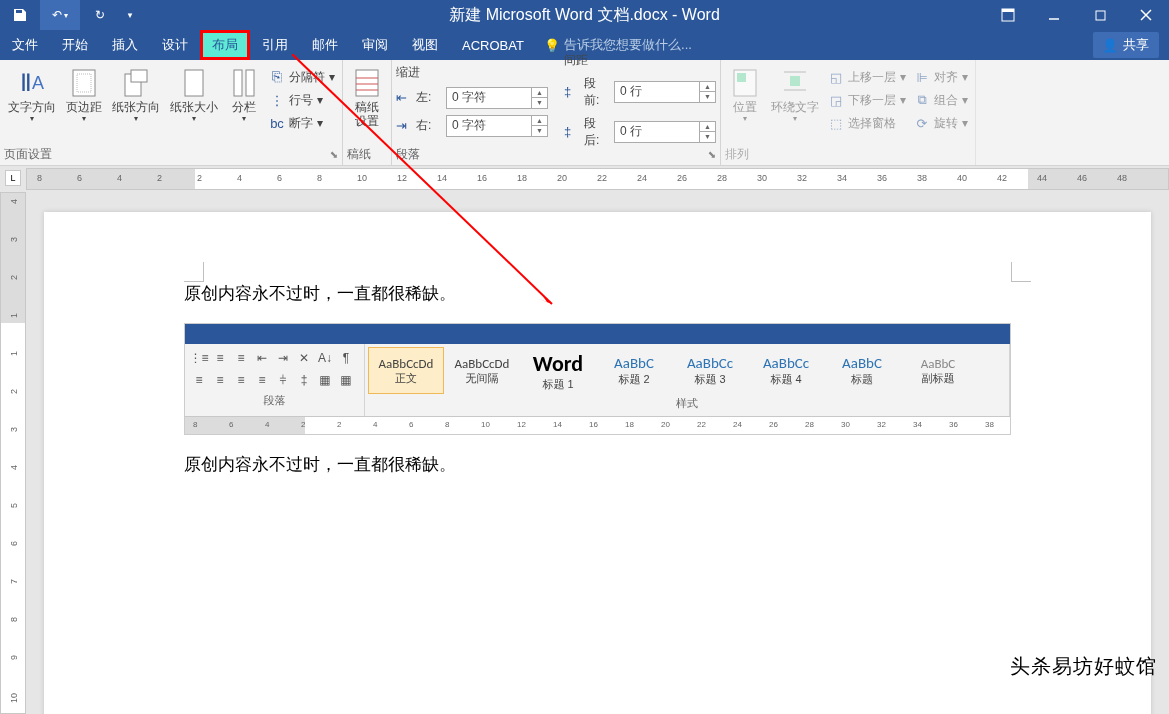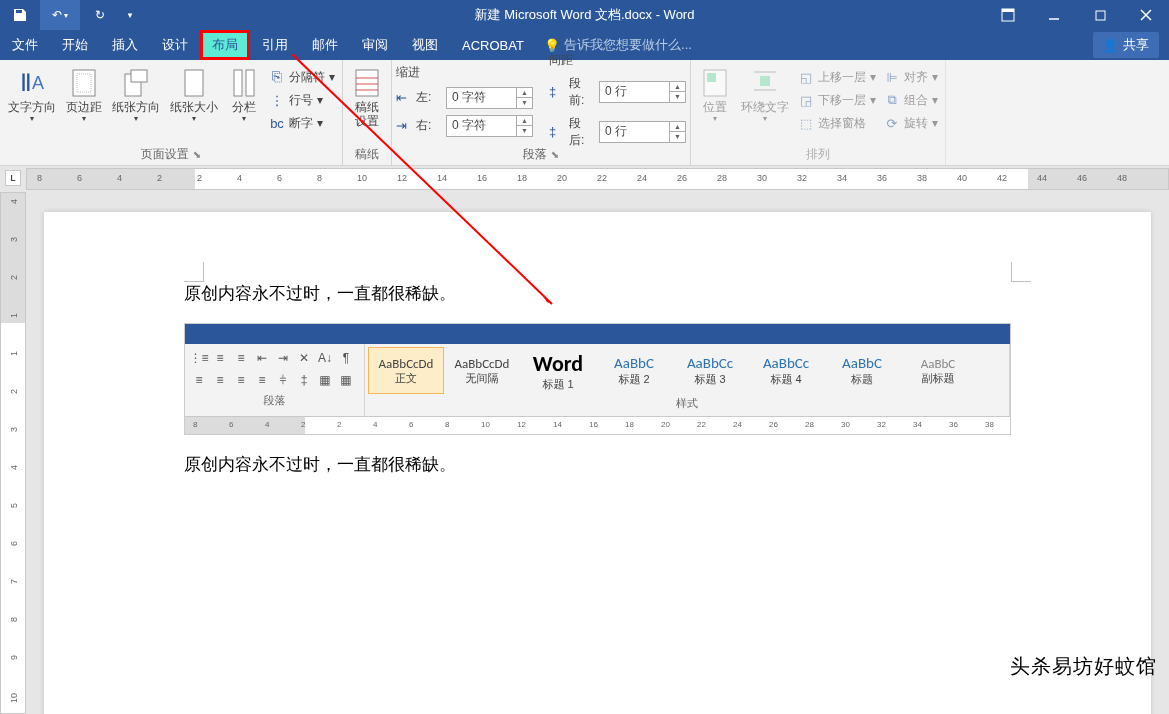--- a/index.html
+++ b/index.html
@@ -1,43 +1,43 @@
 <!DOCTYPE html>
 <html><head>
 <meta charset="utf-8">
 <style>
 *{box-sizing:border-box;margin:0;padding:0;font-family:"Microsoft YaHei","Segoe UI",sans-serif;user-select:none}
 body{background:#e6e6e6;width:1169px;height:714px;overflow:hidden;position:relative}
 .titlebar{background:#2b579a;height:30px;display:flex;align-items:center;color:#fff;font-size:12px;position:relative}
 .qat{display:flex;align-items:center;height:100%}
 .qat-btn{width:40px;height:100%;display:flex;align-items:center;justify-content:center;color:#fff}
 .qat-btn.ubg{background:#3e6db5}
-.title{position:absolute;left:50%;transform:translateX(-50%);font-size:13px}
+.title{position:absolute;left:50%;transform:translateX(-50%);font-size:16px}
 .wincontrols{position:absolute;right:0;top:0;display:flex;height:100%}
 .wincontrols .qat-btn{width:46px}
 .menubar{background:#2b579a;height:30px;display:flex;align-items:center;color:#fff;font-size:13px}
 .menu-item{padding:0 12px;height:100%;display:flex;align-items:center;cursor:pointer}
 .menu-item.active{background:#5eead4;color:#2b579a;outline:3px solid red;outline-offset:-3px}
 .tellme{color:#b8cce4;margin-left:8px;display:flex;align-items:center;gap:4px}
 .share{position:absolute;right:10px;display:flex;align-items:center;gap:4px;background:#3e6db5;padding:4px 10px;border-radius:2px}
 .ribbon{background:#f3f3f3;height:106px;display:flex;border-bottom:1px solid #d4d4d4}
 .rgroup{display:flex;flex-direction:column;border-right:1px solid #d4d4d4;padding:3px 4px 0 4px;position:relative}
 .rgroup-content{flex:1;display:flex;align-items:flex-start;gap:2px}
-.rgroup-label{font-size:12px;color:#666;text-align:center;padding:2px 0;display:flex;align-items:center;justify-content:center;gap:4px}
+.rgroup-label{font-size:12px;color:#666;text-align:center;padding:2px 0;display:flex;align-items:center;justify-content:space-between;gap:4px}
 .dialog-launcher{font-size:10px;color:#888;cursor:pointer}
 .vbtn{display:flex;flex-direction:column;align-items:center;justify-content:flex-start;padding:3px 4px;font-size:12px;color:#444;min-width:40px;text-align:center;cursor:pointer}
 .vbtn .icn{font-size:24px;height:34px;display:flex;align-items:center;justify-content:center;color:#2b579a}
 .vbtn .lbl{line-height:14px}
 .minibtn{font-size:12px;color:#444;display:flex;align-items:center;gap:4px;padding:2px 3px;cursor:pointer;white-space:nowrap}
 .minibtn .micn{font-size:13px;color:#2b579a;width:16px;text-align:center}
 .stack{display:flex;flex-direction:column;gap:2px;justify-content:center;height:74px}
 .spinrow{display:flex;align-items:center;gap:4px;font-size:12px;color:#444}
 .spinrow .micn{font-size:13px;color:#2b579a;width:16px}
 .spinrow .slbl{width:26px}
-.spininput{width:87px;height:22px;border:1px solid #ababab;background:#fff;display:flex;align-items:center}
+.spininput{width:102px;height:22px;border:1px solid #ababab;background:#fff;display:flex;align-items:center}
 .spininput span{flex:1;padding:0 5px;font-size:12px}
 .spinbtns{display:flex;flex-direction:column;width:16px;height:100%;border-left:1px solid #ababab}
 .spinbtns div{flex:1;font-size:7px;display:flex;align-items:center;justify-content:center;color:#666;cursor:pointer}
 .spinbtns div:first-child{border-bottom:1px solid #ababab}
 .disabled{opacity:.5}
 .ruler-h{background:#fff;height:22px;margin:2px 0 0 26px;position:relative;font-size:9px;color:#666;border:1px solid #c8c8c8;overflow:hidden}
 .ruler-h .mark{position:absolute;top:4px}
 .ruler-tab{position:absolute;left:5px;top:170px;width:16px;height:16px;background:#fff;border:1px solid #c8c8c8;font-size:9px;display:flex;align-items:center;justify-content:center}
 .workspace{display:flex;position:absolute;top:192px;left:0;right:0;bottom:0}
 .ruler-v{width:26px;background:#fff;border:1px solid #c8c8c8;font-size:9px;color:#666;position:relative}

